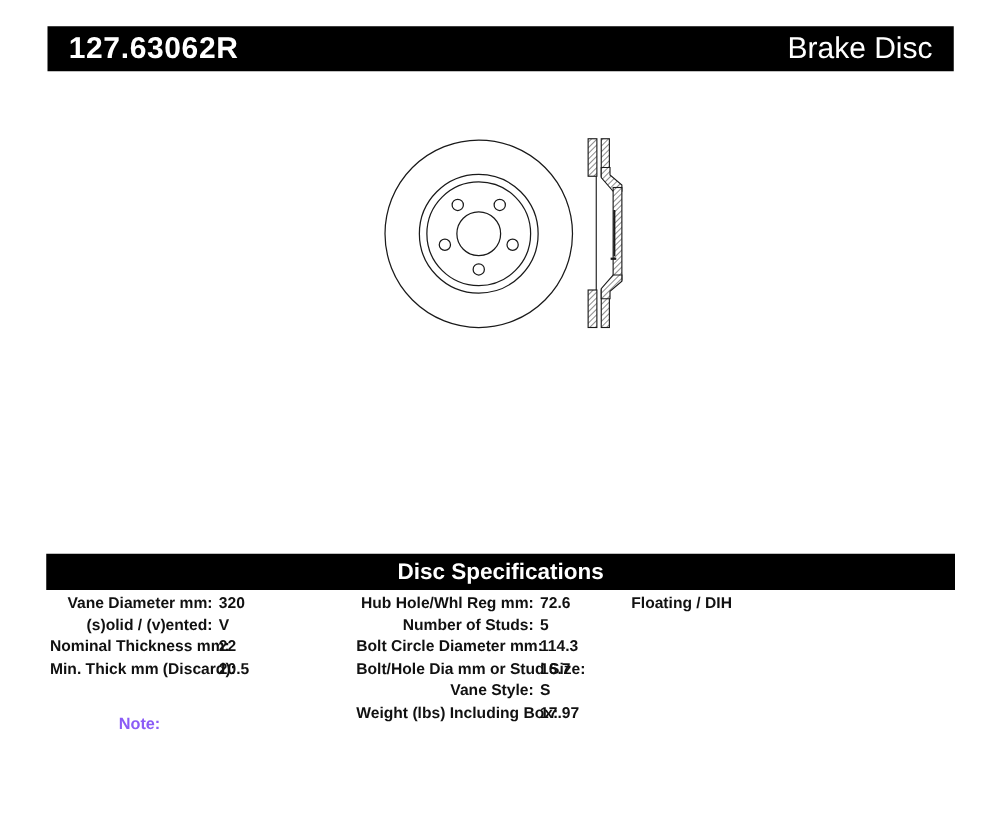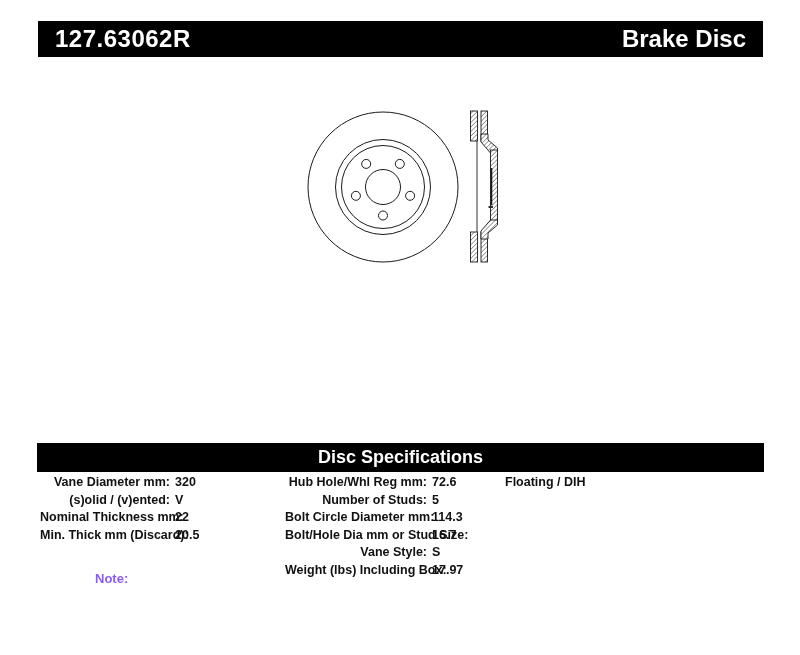--- a/index.html
+++ b/index.html
@@ -5,21 +5,21 @@
   * { margin:0; padding:0; box-sizing:border-box; }
   html,body { width:800px; height:655px; background:#ffffff;
               font-family:"Liberation Sans", sans-serif; overflow:hidden; }
   .page { position:relative; width:800px; height:655px; background:#ffffff; }
 
   .black-bar { position:absolute; background:#000000; color:#ffffff;
                display:flex; align-items:center; }
   .header-bar { left:38px; top:21px; width:725px; height:36px;
                 justify-content:space-between; padding:0 17px; }
   .header-bar .part-no   { font-size:24px; font-weight:bold; letter-spacing:.5px; }
-  .header-bar .prod-type { font-size:24px; font-weight:bold; }
+  .header-bar .prod-type { font-size:24px; font-weight:normal; }
 
   .specs-bar { left:37px; top:443px; width:727px; height:29px;
                justify-content:center; }
   .specs-bar .specs-title { font-size:18px; font-weight:bold; }
 
   .drawing { position:absolute; left:280px; top:90px; width:240px; height:190px; }
 
   .spec-col { position:absolute; top:474px; font-size:12.5px; font-weight:bold;
               color:#111; line-height:17.6px; }
   .spec-row { display:flex; white-space:nowrap; }

